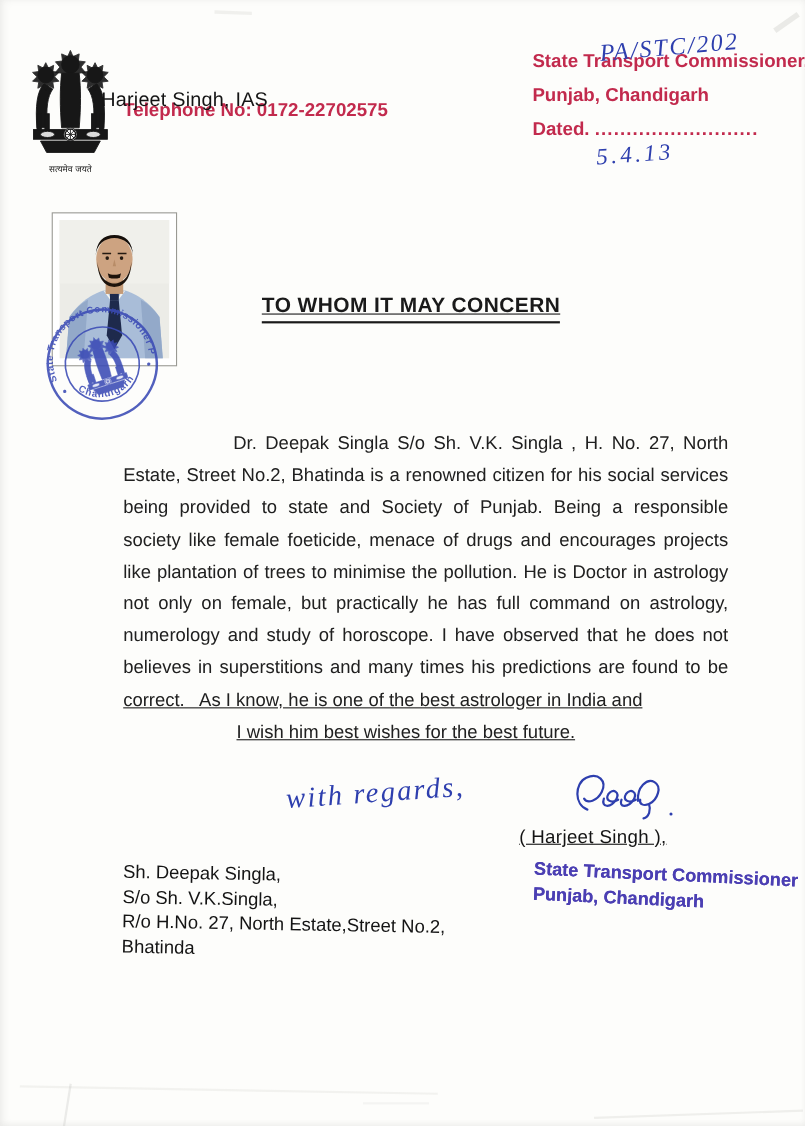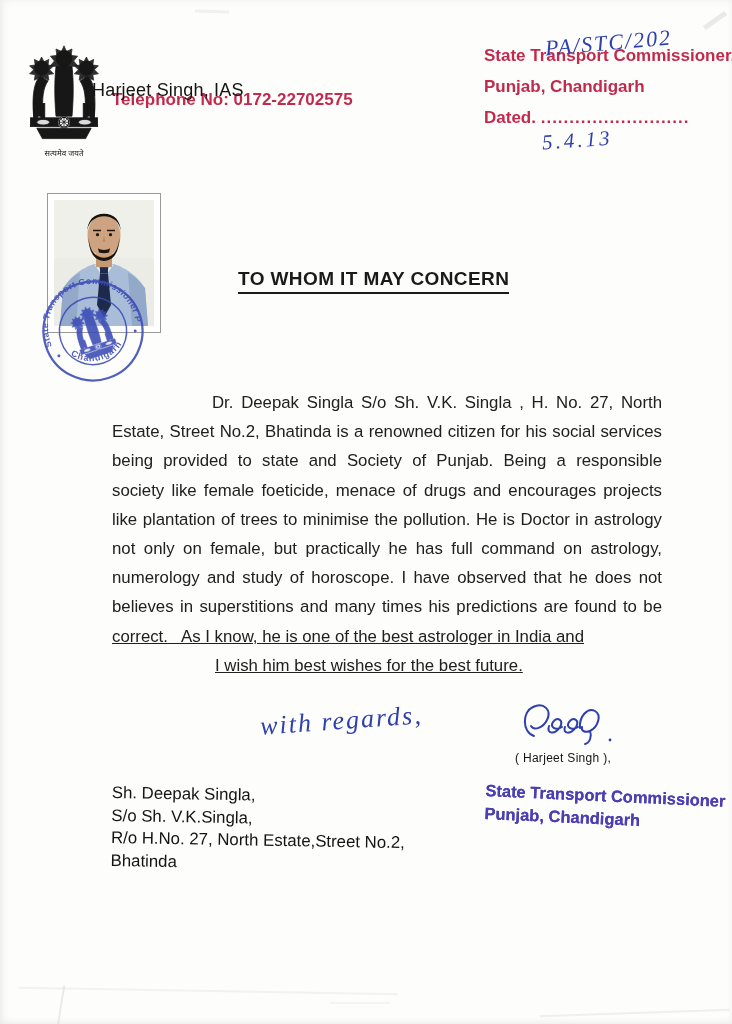--- a/index.html
+++ b/index.html
@@ -22,31 +22,31 @@
   .hw{font-family:"Liberation Serif",serif;font-style:italic;color:#2e3fae;}
   .hw-dono{left:545px;top:30px;font-size:22px;transform:rotate(-5deg);letter-spacing:2px;z-index:3;}
   .hw-dated{left:542px;top:128px;font-size:21px;transform:rotate(-4deg);letter-spacing:3px;z-index:3;}
   
   .photo{left:47px;top:193px;width:114px;height:140px;background:#fff;
     border:1px solid #9a9a94;padding:6px;box-sizing:border-box;}
   .photo svg{width:100%;height:100%;display:block;}
   .round-stamp{left:37px;top:275px;width:112px;height:112px;transform:rotate(-18deg);opacity:.88;z-index:4;}
   
   .title{left:238px;top:268px;font-size:19px;font-weight:bold;letter-spacing:.4px;
-    color:#1a1a1a;border-bottom:2.5px solid #1a1a1a;padding-bottom:2px;}
+    color:#1a1a1a;border-bottom:2.5px solid #1a1a1a;padding-bottom:2px;text-decoration:underline;}
   
   .body-text{left:112px;top:388px;width:550px;font-size:16.8px;line-height:29.2px;color:#202020;}
   .jline{text-align:justify;text-align-last:justify;}
   .indent{padding-left:100px;box-sizing:border-box;}
   .nline{white-space:pre-wrap;text-decoration:underline;}
   .cline{padding-left:103px;}
   
   .regards{left:260px;top:706px;font-size:26px;letter-spacing:2px;transform:rotate(-4deg);}
   .sig{left:514px;top:700px;width:118px;height:50px;}
-  .sig-name{left:515px;top:751px;font-size:12px;color:#141414;letter-spacing:.3px;}
+  .sig-name{left:472px;top:751px;font-size:17px;color:#141414;letter-spacing:.3px;text-decoration:underline;}
   .ink-stamp{left:486px;top:779px;font-size:16.5px;font-weight:bold;color:#4b3fb3;
     transform:rotate(2.6deg);transform-origin:left top;line-height:23px;white-space:nowrap;
     text-shadow:0 0 .5px #4b3fb3;}
   
   .recipient{left:112px;top:782px;font-size:16.8px;line-height:22.5px;color:#141414;
     transform:rotate(1deg);transform-origin:left top;}
   
   .artifact{background:#b9b9b4;pointer-events:none;}
   .a1{left:195px;top:10px;width:34px;height:3px;opacity:.18;transform:rotate(2deg);}
   .a2{left:702px;top:18px;width:26px;height:5px;opacity:.28;transform:rotate(-35deg);}

